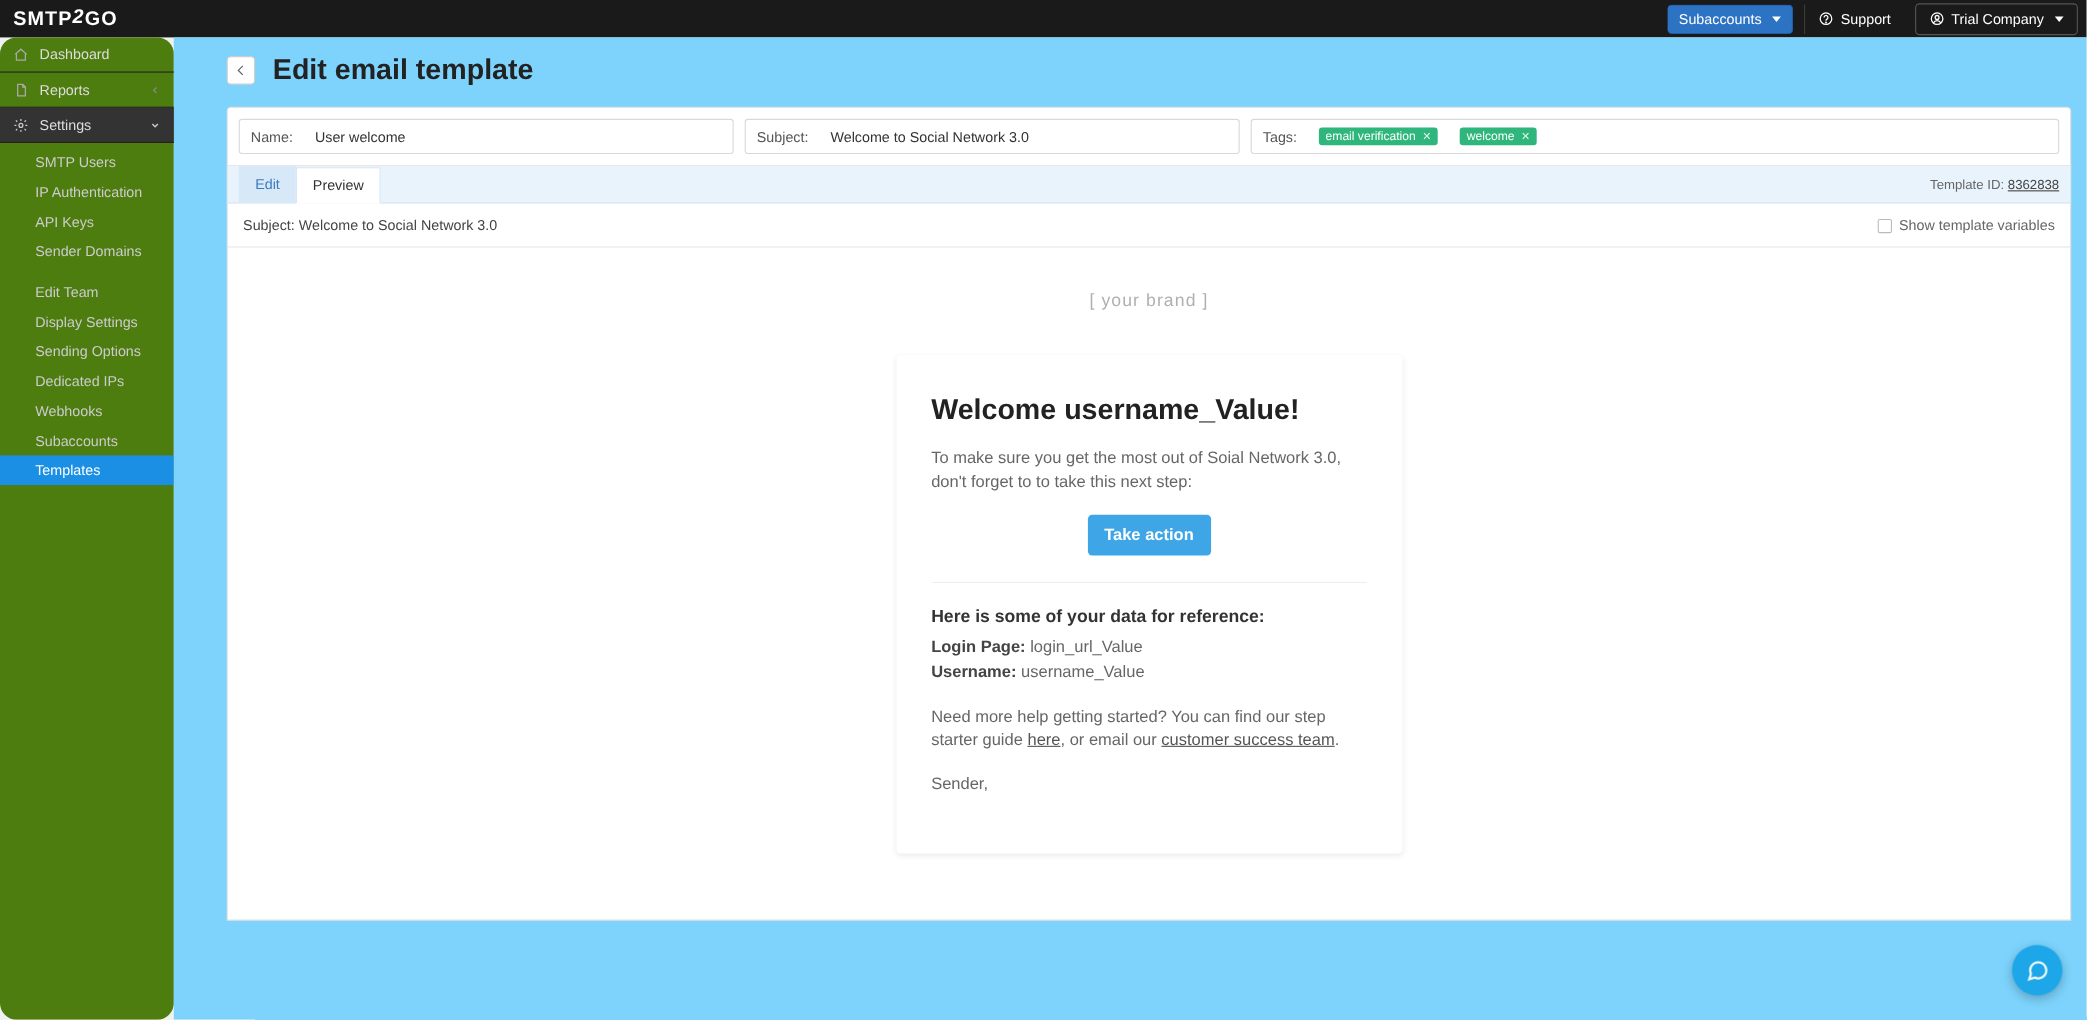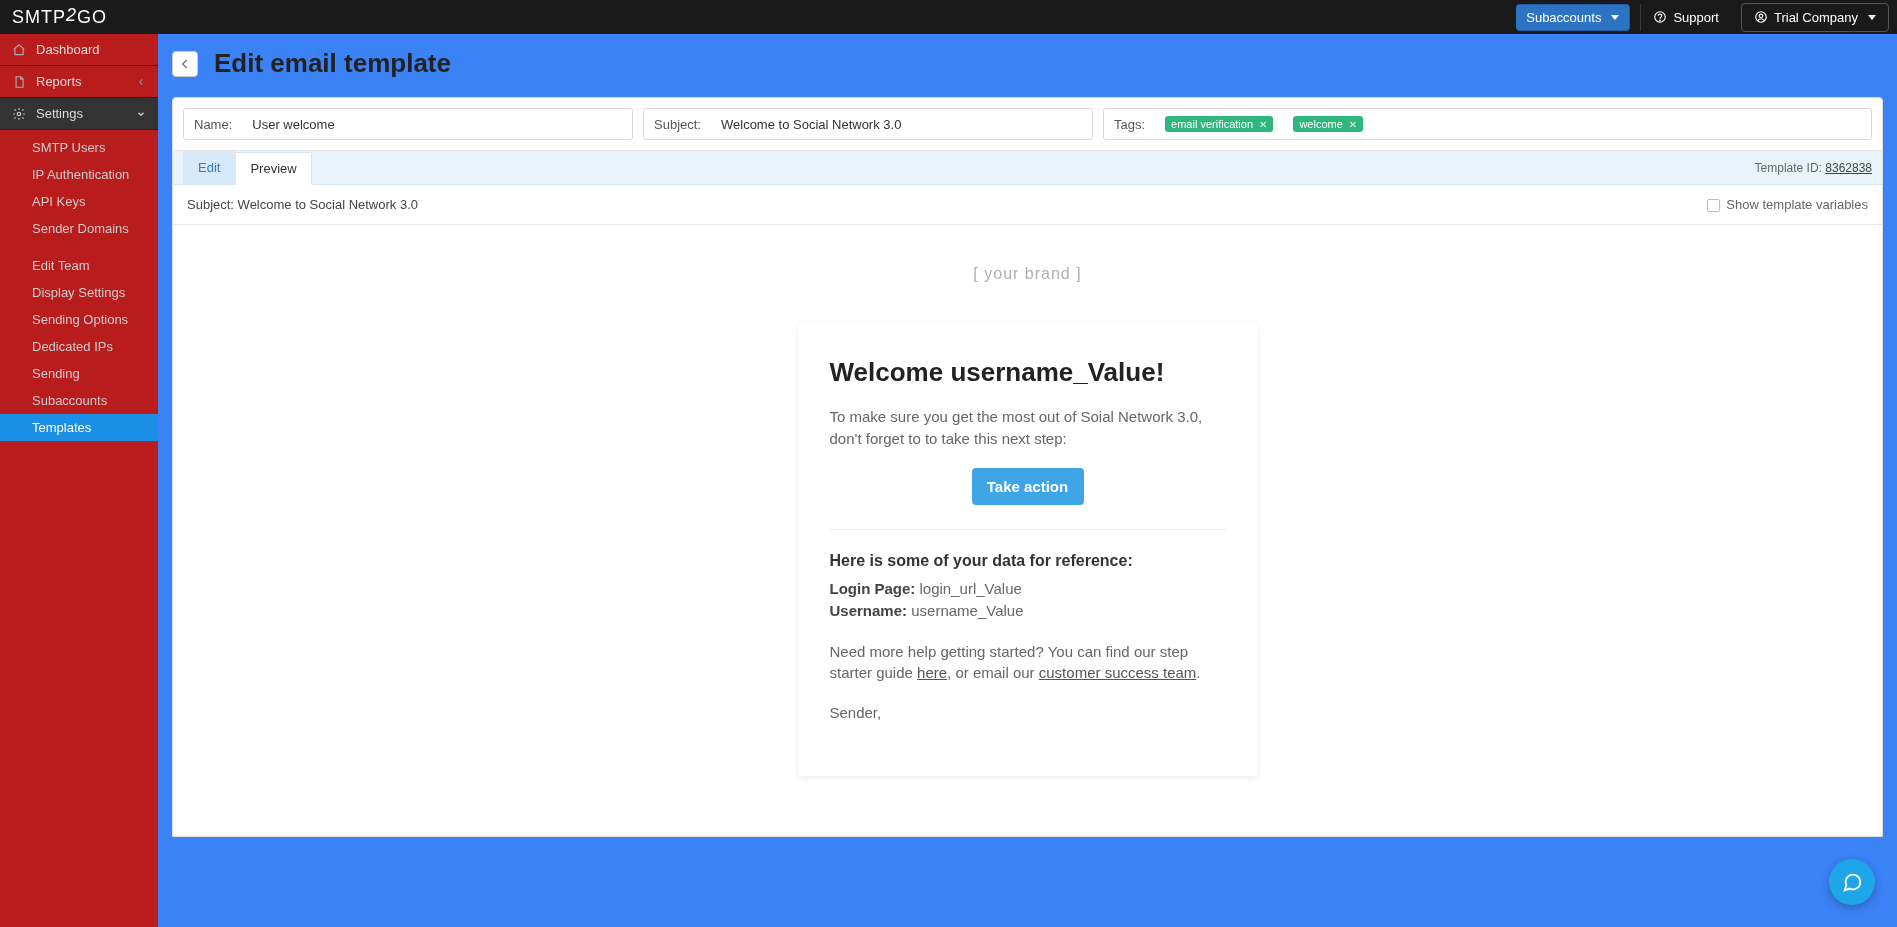--- a/index.html
+++ b/index.html
@@ -1,45 +1,45 @@
 <!DOCTYPE html>
 <html><head>
 <meta charset="utf-8">
 <style>
   * { box-sizing: border-box; margin: 0; padding: 0; }
   html, body { height: 100%; font-family: "Segoe UI", "Helvetica Neue", Arial, sans-serif; font-size: 14px; color: #333; background: #f1f1f1; }
   body { display: flex; flex-direction: column; overflow: hidden; }
 
   
   .topbar { height: 34px; background: #1a1a1a; display: flex; align-items: center; justify-content: space-between; padding: 0 8px 0 12px; }
-  .logo { color: #fff; font-weight: 400; font-size: 18px; letter-spacing: 1px; display: flex; align-items: center; }
+  .logo { color: #fff; font-weight: 700; font-size: 18px; letter-spacing: 1px; display: flex; align-items: center; }
   .logo .two { display: inline-block; transform: translateY(-2px); font-style: italic; }
   .top-right { display: flex; align-items: center; gap: 0; }
   .top-btn { display: flex; align-items: center; gap: 6px; padding: 6px 12px; color: #fff; font-size: 13px; cursor: pointer; border-left: 1px solid #3a3a3a; }
   .top-btn.primary { background: #2d73c4; border: 1px solid #1e5da8; border-radius: 4px; padding: 5px 10px; margin-right: 10px; border-left: none;}
   .top-btn.outlined { border: 1px solid #555; border-radius: 4px; margin-left: 10px; }
   .chev-down { width: 0; height: 0; border-left: 4px solid transparent; border-right: 4px solid transparent; border-top: 5px solid #fff; margin-left: 4px; }
   .icon-sm { width: 14px; height: 14px; display:inline-block; }
 
   
   .shell { flex: 1; display: flex; min-height: 0; }
 
   
-  .sidebar { width: 158px; background: #b91c1c; color: #ccc; display: flex; flex-direction: column; font-size: 13px; }
+  .sidebar { width: 158px; background: #4d7c0f; color: #ccc; display: flex; flex-direction: column; font-size: 13px; border-radius: 15px; }
   .nav-item { display: flex; align-items: center; gap: 10px; padding: 8px 12px; cursor: pointer; border-bottom: 1px solid #222; color: #ddd; position: relative; }
   .nav-item .spacer-icon { width: 14px; height: 14px; display:inline-block; }
   .nav-item.expanded { background: #333; }
   .nav-item .caret { margin-left: auto; }
   .subnav { padding: 4px 0; }
   .sub-item { padding: 6px 12px 6px 32px; cursor: pointer; color: #ccc; }
   .sub-item.active { background: #1a8fe3; color: #fff; }
   .sub-group-gap { height: 10px; }
 
   
-  .main { flex: 1; overflow: auto; background: #3b82f6; }
+  .main { flex: 1; overflow: auto; background: #7dd3fc; padding-left: 34px; }
   .page-header { display: flex; align-items: center; gap: 16px; padding: 14px 24px 18px 14px; }
   .back-btn { width: 26px; height: 26px; border: 1px solid #ccc; border-radius: 4px; background: #fff; display:flex; align-items:center; justify-content:center; cursor:pointer; }
   .page-title { font-size: 26px; font-weight: 600; color: #222; }
 
   .panel { margin: 0 14px 20px 14px; background: #fff; border: 1px solid #ddd; border-radius: 4px 4px 0 0; }
 
   .fields-row { display: flex; gap: 10px; padding: 10px; border-bottom: 1px solid #e6e6e6; }
   .field { border: 1px solid #d9d9d9; border-radius: 3px; padding: 7px 10px; display: flex; align-items: center; gap: 20px; font-size: 13px; color: #555; flex-wrap: wrap; }
   .field .label { color: #555; }
   .field-name { flex: 0 0 450px; }
@@ -156,21 +156,21 @@
     <div class="subnav">
       <div class="sub-item"><span>SMTP Users</span></div>
       <div class="sub-item"><span>IP Authentication</span></div>
       <div class="sub-item"><span>API Keys</span></div>
       <div class="sub-item"><span>Sender Domains</span></div>
       <div class="sub-group-gap"></div>
       <div class="sub-item"><span>Edit Team</span></div>
       <div class="sub-item"><span>Display Settings</span></div>
       <div class="sub-item"><span>Sending Options</span></div>
       <div class="sub-item"><span>Dedicated IPs</span></div>
-      <div class="sub-item"><span>Sending</span></div>
+      <div class="sub-item"><span>Webhooks</span></div>
       <div class="sub-item"><span>Subaccounts</span></div>
       <div class="sub-item active"><span>Templates</span></div>
     </div>
   </div>
 
   <div class="main">
 
     <div class="page-header">
       <div class="back-btn">
         <span>

